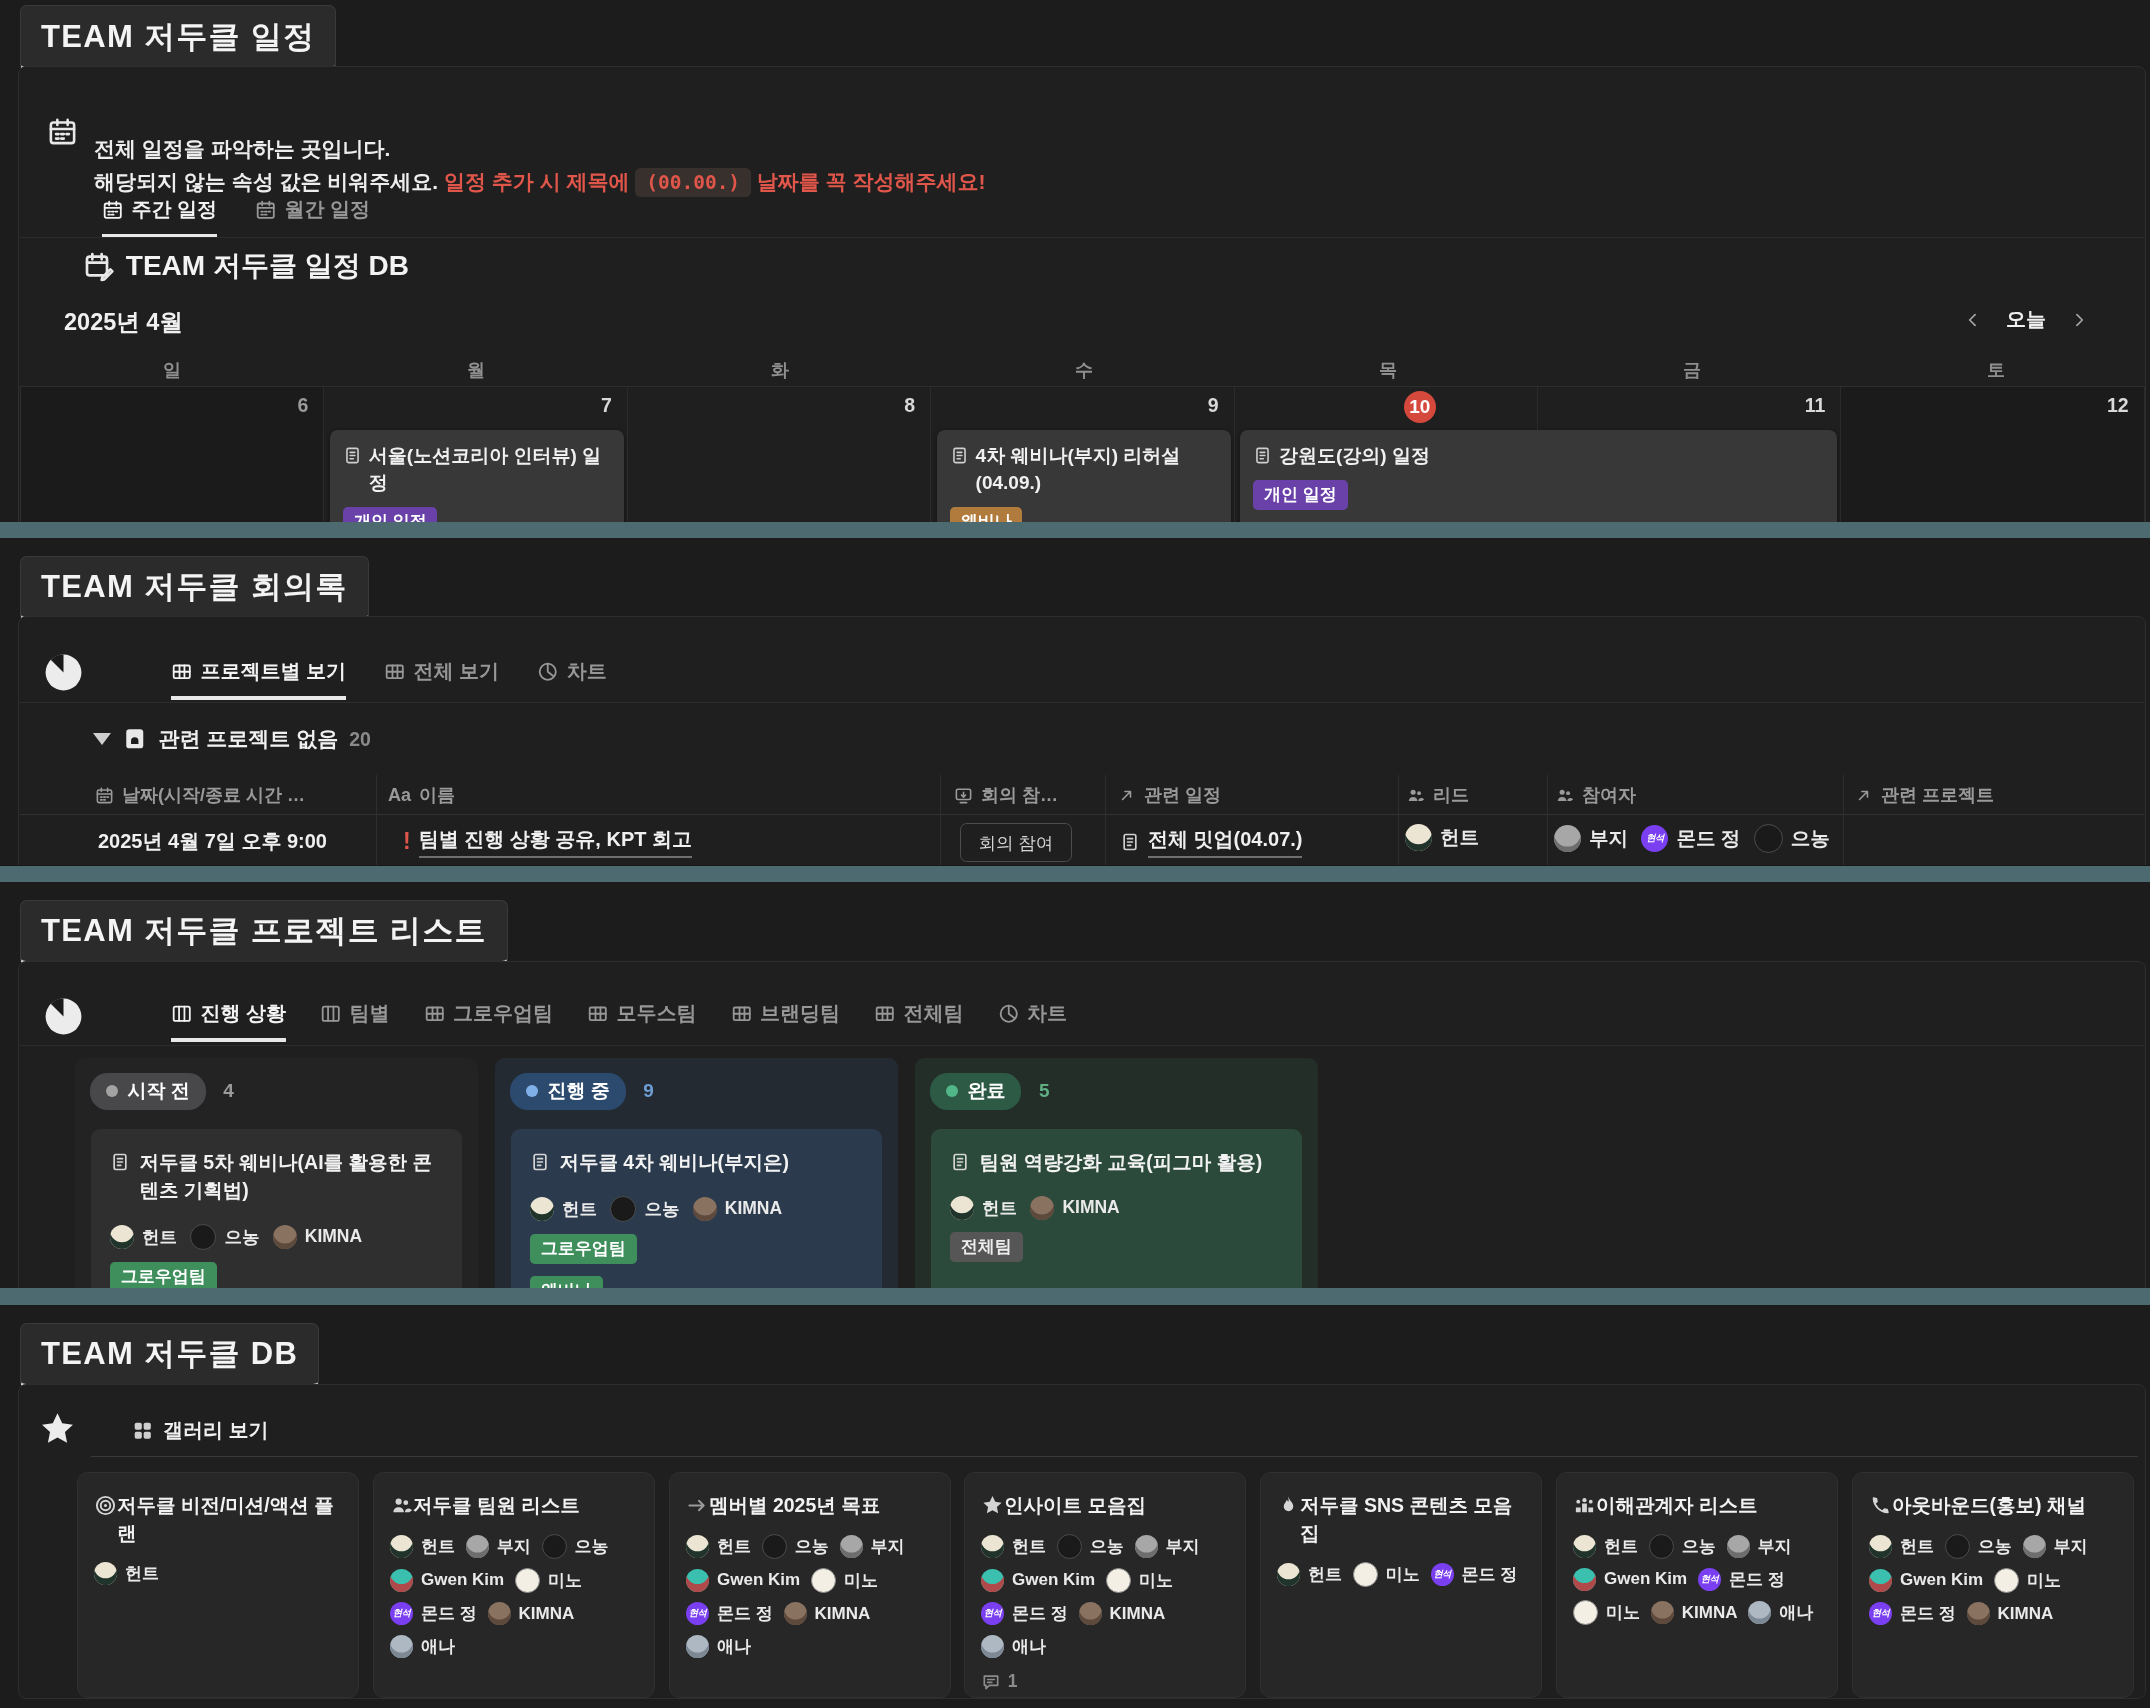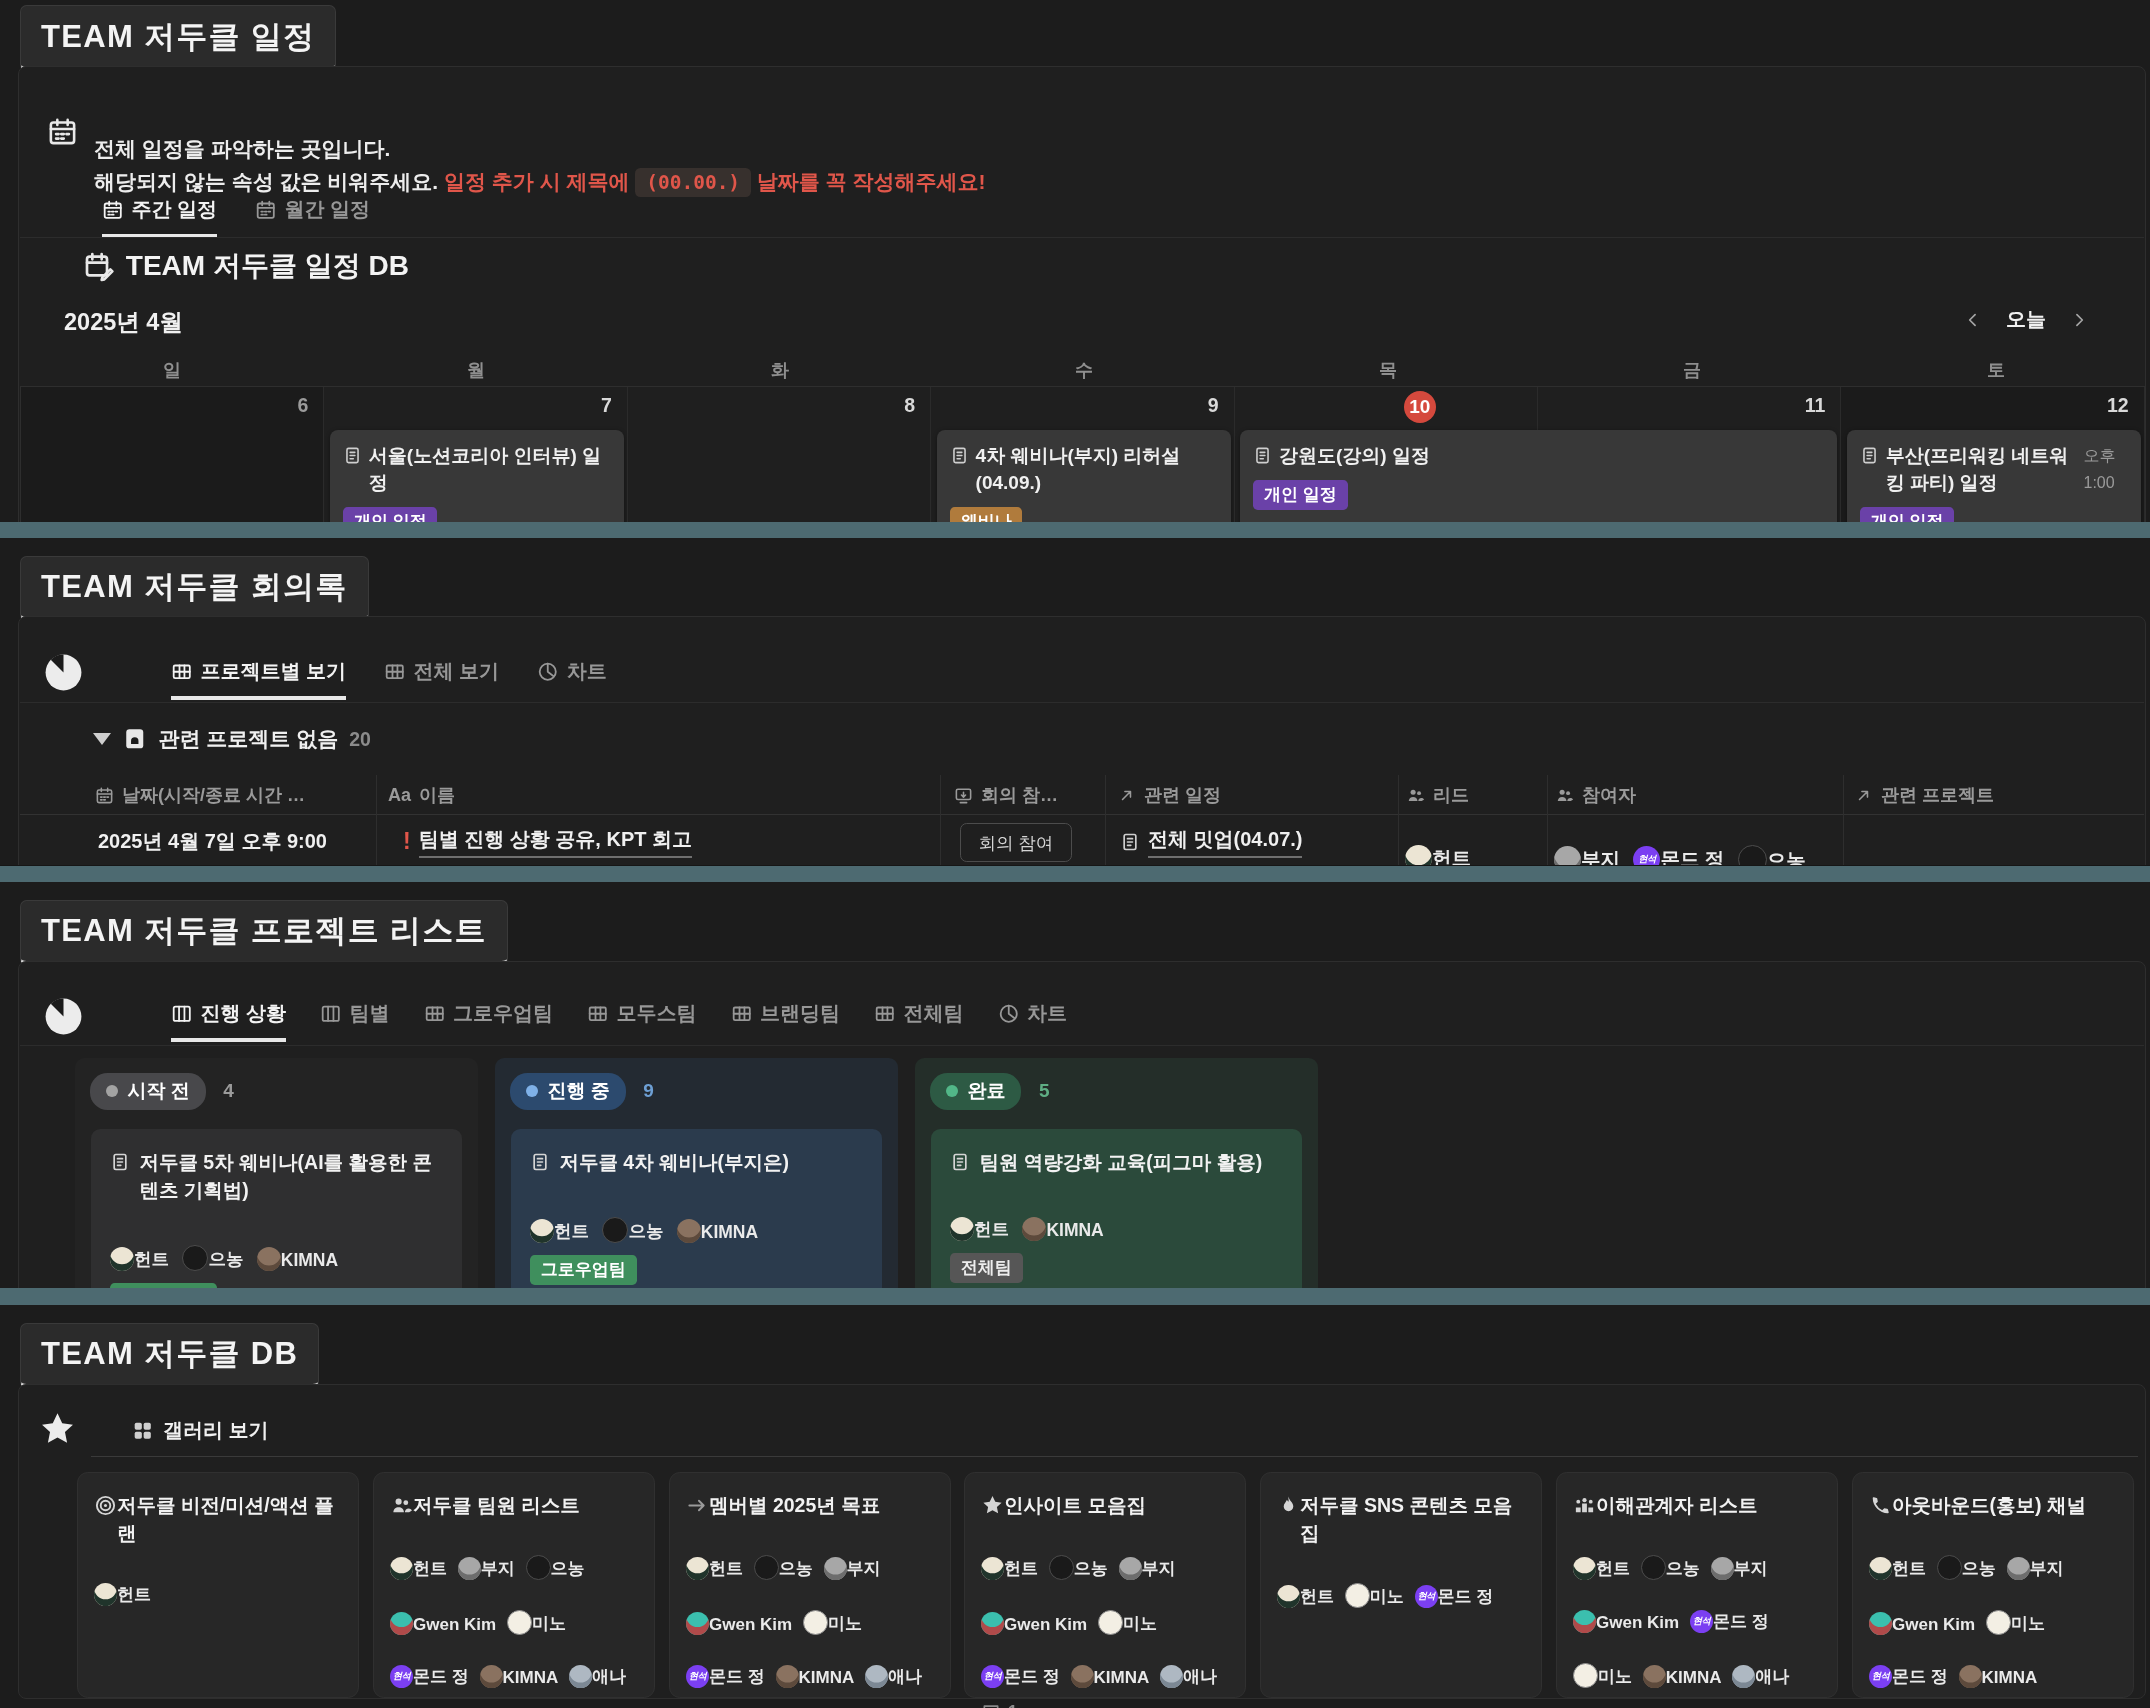--- a/index.html
+++ b/index.html
@@ -68,21 +68,21 @@
     align-items:center;justify-content:center;vertical-align:middle;overflow:hidden;}
   .av .avtxt{font-size:9.4px;color:#fff;letter-spacing:-0.7px;}
   .av[data-member="hunt"]{background:#ece5d4;box-shadow:inset 0 -6.7px 0 #20342b;}
   .av[data-member="buji"]{background:#a7a7a7;box-shadow:inset 0 -5.4px 0 #6d6d6d;}
   .av[data-member="onong"]{background:#1a1a1a;border:1.3px solid #4c4c4c;}
   .av[data-member="gwen"]{background:#3bbfae;box-shadow:inset 0 -8px 0 #b04a4a;}
   .av[data-member="mino"]{background:#f3efe4;border:0.7px solid #888;}
   .av[data-member="mond"]{background:#7b3ff2;}
   .av[data-member="kimna"]{background:#8a7260;box-shadow:inset 0 -5.4px 0 #5d4a3c;}
   .av[data-member="aena"]{background:#aeb8c2;box-shadow:inset 0 -5.4px 0 #7c8894;}
-  .mchip{display:inline-flex;align-items:flex-end;gap:0;white-space:nowrap;margin-top:21px;}
+  .mchip{display:inline-flex;align-items:center;gap:8px;white-space:nowrap;}
   .mname{font-size:17.5px;color:#eaeaea;}
 
   
   .pieicon{position:absolute;width:43px;height:43px;color:#ececec;}
   .grouprow{position:absolute;display:flex;align-items:center;gap:12px;}
   .tri{width:0;height:0;border-left:9.4px solid transparent;border-right:9.4px solid transparent;
     border-top:12px solid #cfcfcf;cursor:pointer;}
   .pagesq{width:25.5px;height:25.5px;}
   .grouplabel{font-size:21px;color:#f0f0f0;}
   .groupcount{font-size:19.5px;color:#8b8b8b;}
@@ -333,31 +333,20 @@
           <svg class="ic" viewBox="0 0 28 28" width="19" height="19">
             <use href="#i-doc"></use>
           </svg>
         <span>강원도(강의) 일정</span>
         </div>
       <span class="tag tag-purple">개인 일정</span>
       <div class="sliver-row">
         <span class="av" data-member="hunt"></span>
       </div>
     </div>
-    <div class="evt" style="left:calc(85.714% + 5.4px);width:calc(14.2857% - 36px);">
-      <div class="trow">
-          <svg class="ic" viewBox="0 0 28 28" width="19" height="19">
-            <use href="#i-doc"></use>
-          </svg>
-        <span><span>부산(프리워킹</span> <span>네트워킹 파티) 일정</span></span>
-        <span class="time">오후 1:00</span>
-        </div>
-      <span class="tag tag-purple">개인 일정</span>
-      
-    </div>
   </div>
 </div>
 <div class="divider" id="div1"></div>
 
 <div class="section" id="sec-meetings">
   <div class="title-chip" style="left:20px;top:17.5px;">TEAM 저두클 회의록</div>
   <div class="panel" style="left:18px;top:78px;right:5.4px;bottom:-13.4px;"></div>
 
   <svg class="ic pieicon" style="left:42px;top:113px;" viewBox="0 0 64 64" width="43" height="43">
       <use href="#i-wedge"></use>

